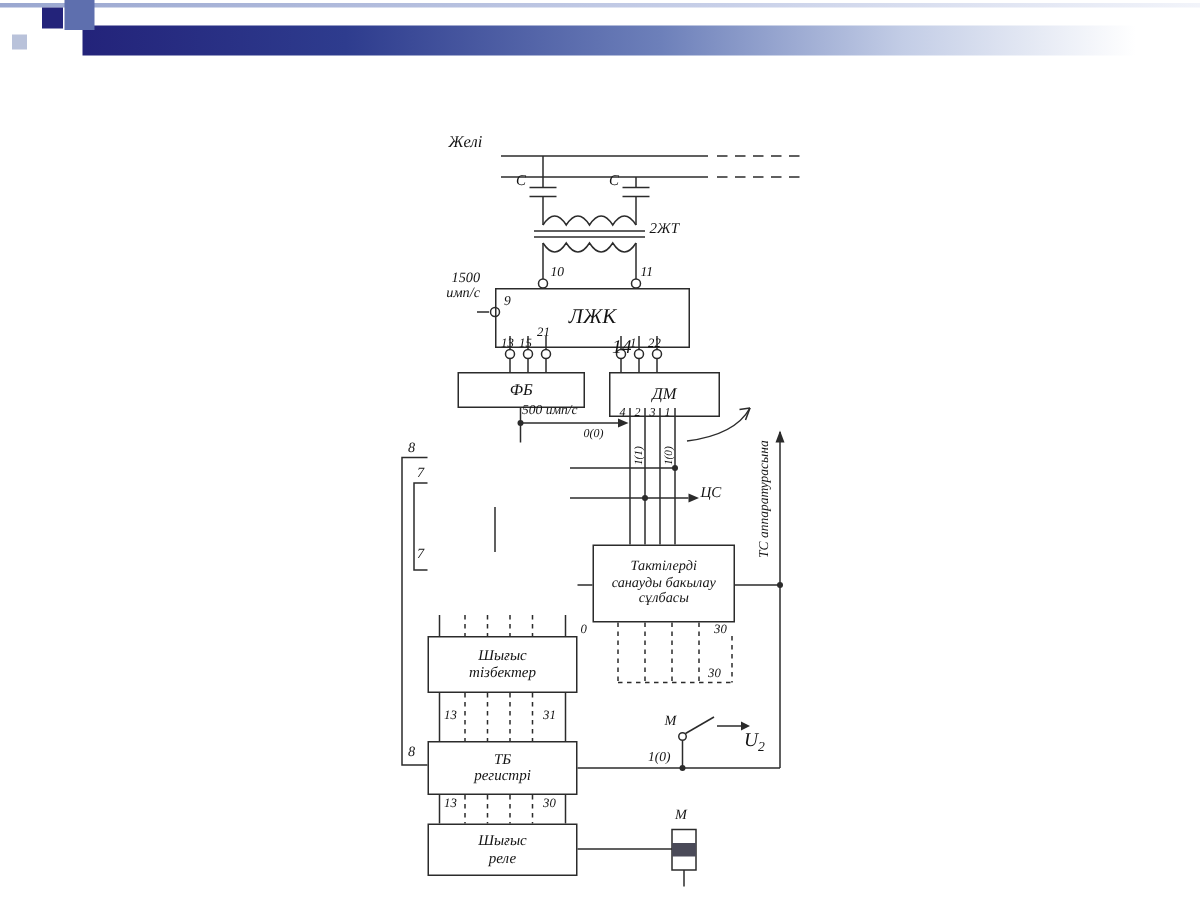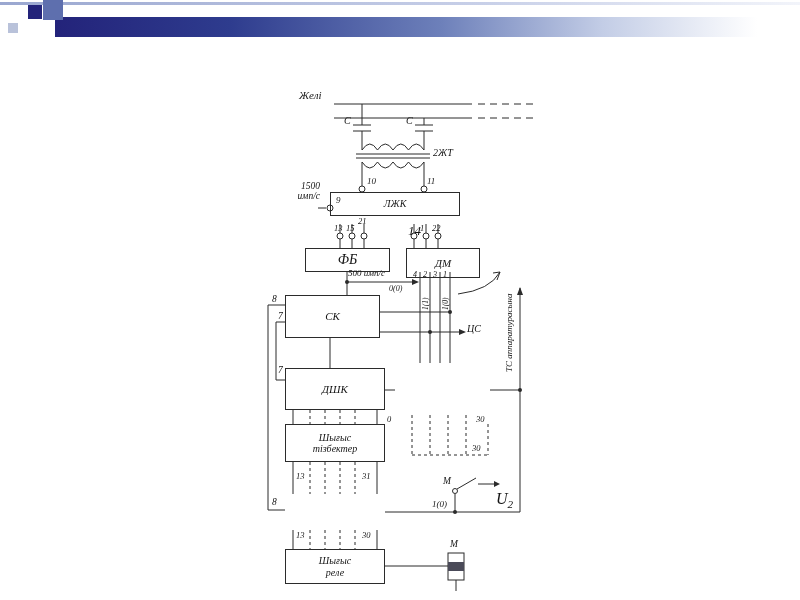--- a/index.html
+++ b/index.html
@@ -173,27 +173,30 @@
         <polygon points="494,481 500,484 494,487"></polygon>
         <polygon points="517,295 520,287 523,295"></polygon>
         <circle cx="347" cy="282" r="2"></circle>
         <circle cx="450" cy="312" r="2"></circle>
         <circle cx="430" cy="332" r="2"></circle>
         <circle cx="520" cy="390" r="2"></circle>
         <circle cx="455" cy="512" r="2"></circle>
       </g>
     </svg>
 
-    <div class="box" style="left:330px;top:192px;width:130px;height:24px;font-size:10px">ЛЖК</div>
-    <div class="box" style="left:305px;top:248px;width:85px;height:24px;font-size:14px">ФБ</div>
+    <div class="box" style="left:330px;top:192px;width:130px;height:40px;font-size:14px">ЛЖК</div>
+    <div class="box" style="left:305px;top:248px;width:85px;height:24px;font-size:11px">ФБ</div>
     <div class="box" style="left:406px;top:248px;width:74px;height:30px;font-size:11px">ДМ</div>
-    <div class="box" style="left:285px;top:295px;width:95px;height:43px;font-size:11px">СК</div>
-    <div class="box" style="left:285px;top:368px;width:100px;height:42px;font-size:11px">ДШК</div>
+    <div class="box" style="left:395px;top:363px;width:95px;height:52px;font-size:9.5px">Тактілерді
+санауды бакылау
+сұлбасы</div>
     <div class="box" style="left:285px;top:424px;width:100px;height:38px;font-size:10px">Шығыс
 тізбектер</div>
+    <div class="box" style="left:285px;top:494px;width:100px;height:36px;font-size:10px">ТБ
+регистрі</div>
     <div class="box" style="left:285px;top:549px;width:100px;height:35px;font-size:10px">Шығыс
 реле</div>
 
     <div class="lbl" style="left:299px;top:89px;font-size:11px">Желі</div>
     <div class="lbl" style="left:344px;top:115px;font-size:10px">С</div>
     <div class="lbl" style="left:406px;top:115px;font-size:10px">С</div>
     <div class="lbl" style="left:433px;top:147px;font-size:10px">2ЖТ</div>
     <div class="lbl" style="left:288px;top:181px;width:32px;font-size:9.5px;text-align:right">1500
 имп/с</div>
     <div class="lbl" style="left:336px;top:196px;font-size:9px">9</div>
@@ -219,21 +222,21 @@
     <div class="lbl" style="left:272px;top:497px;font-size:9.5px">8</div>
     <div class="lbl" style="left:467px;top:323px;font-size:10px">ЦС</div>
     <div class="lbl rot" style="left:505px;top:372px;width:132px;font-size:9px">ТС аппаратурасына</div>
     <div class="lbl" style="left:387px;top:415px;font-size:8.5px">0</div>
     <div class="lbl" style="left:476px;top:415px;font-size:8.5px">30</div>
     <div class="lbl" style="left:472px;top:444px;font-size:8.5px">30</div>
     <div class="lbl" style="left:296px;top:472px;font-size:8.5px">13</div>
     <div class="lbl" style="left:362px;top:472px;font-size:8.5px">31</div>
     <div class="lbl" style="left:432px;top:500px;font-size:9px">1(0)</div>
     <div class="lbl" style="left:443px;top:476px;font-size:9.5px">М</div>
-    <div class="lbl" style="left:496px;top:472px;font-size:16px">
+    <div class="lbl" style="left:496px;top:472px;font-size:13px">
       <span>U</span><sub>2</sub>
     </div>
     <div class="lbl" style="left:296px;top:531px;font-size:8.5px">13</div>
     <div class="lbl" style="left:362px;top:531px;font-size:8.5px">30</div>
     <div class="lbl" style="left:450px;top:539px;font-size:9.5px">М</div>
 
   </div>
 </div>
 
 </body></html>

